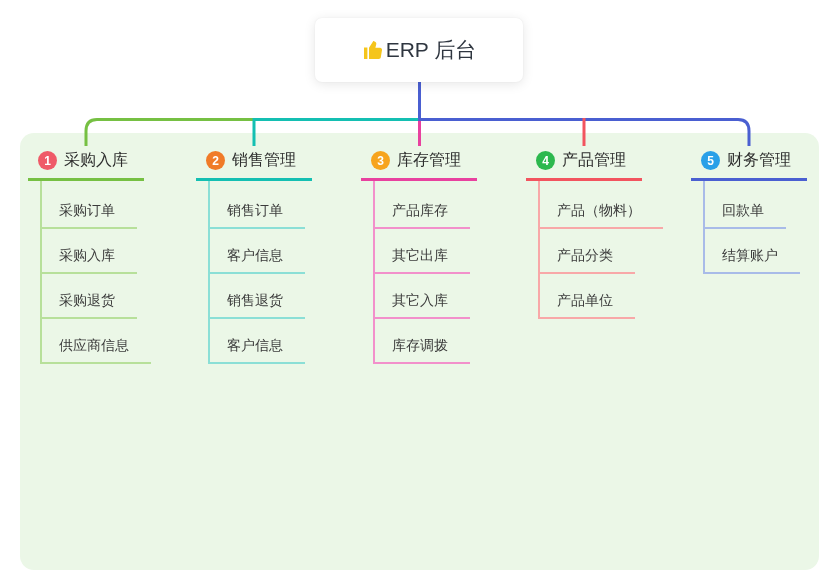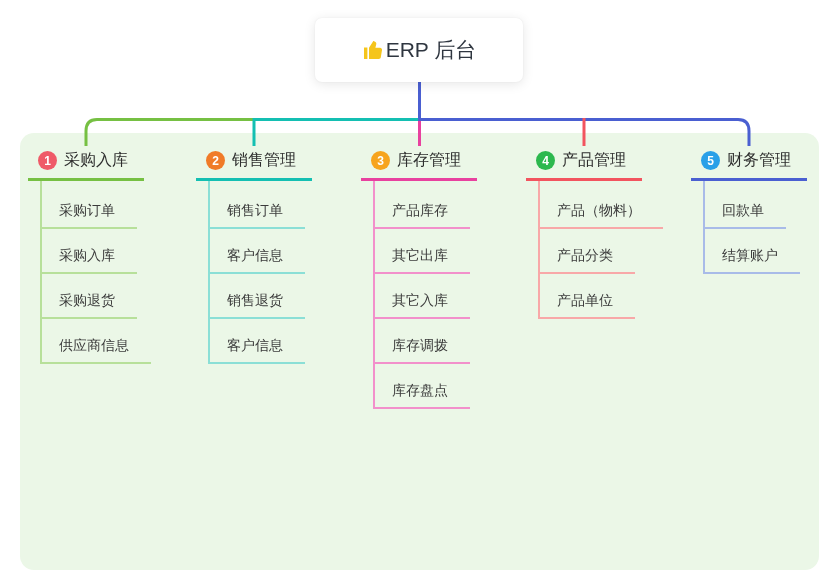--- a/index.html
+++ b/index.html
@@ -111,23 +111,20 @@
         </div>
       <div class="child">
           <span class="child-label">其它出库</span>
         </div>
       <div class="child">
           <span class="child-label">其它入库</span>
         </div>
       <div class="child">
           <span class="child-label">库存调拨</span>
         </div>
-      <div class="child">
-          <span class="child-label">库存盘点</span>
-        </div>
     </div>
   </div>
 
   <div class="branch" style="left: 526px; --line: #f2545f; --light: #f8a8a8; --badge: #2cb84e;">
     <div class="branch-header">
       <span class="badge">4</span>
       <span>产品管理</span>
     </div>
     <div class="children">
       <div class="child">

